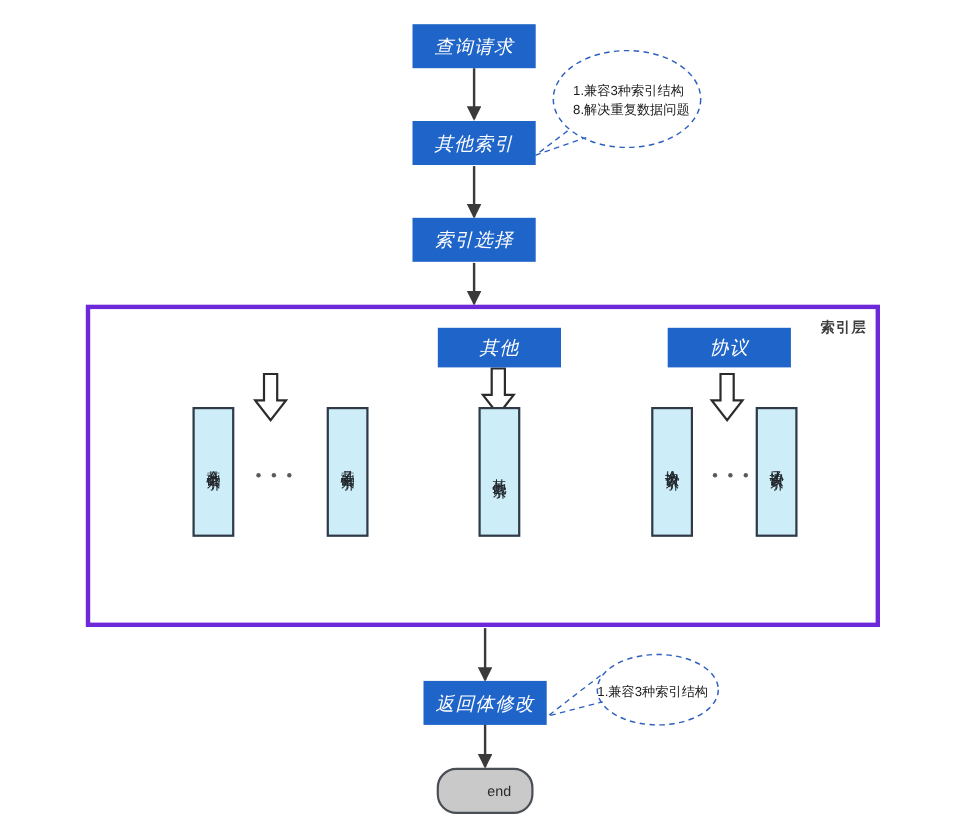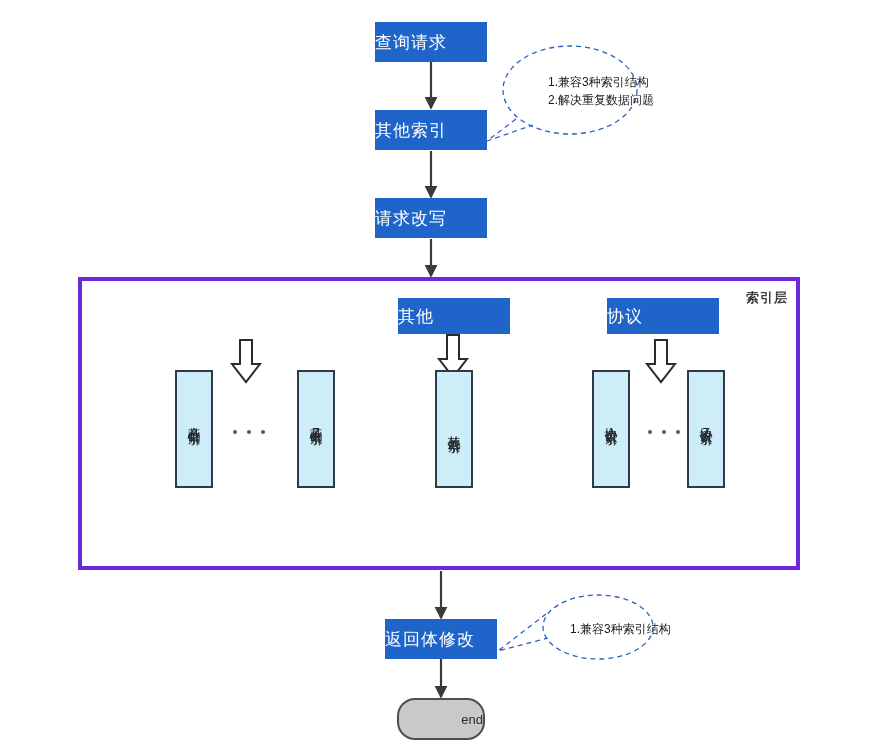--- a/index.html
+++ b/index.html
@@ -18,24 +18,26 @@
     overflow: hidden;
   }
 
   
   .proc {
     position: absolute;
     background: #1f64c8;
     color: #ffffff;
     display: flex;
     align-items: center;
+    justify-content: center;
     font-size: 17px;
     letter-spacing: 1px;
     box-sizing: border-box;
     white-space: nowrap;
+    font-style: italic;
   }
 
   
   .idxbox {
     position: absolute;
     background: #cdeef8;
     border: 2px solid #2f3a46;
     box-sizing: border-box;
     display: flex;
     align-items: center;
@@ -78,23 +80,24 @@
     left: 397px;
     top: 698px;
     width: 88px;
     height: 42px;
     background: #c9c9c9;
     border: 2px solid #4a4f55;
     border-radius: 18px;
     box-sizing: border-box;
     display: flex;
     align-items: center;
-    justify-content: flex-end;
+    justify-content: flex-start;
     font-size: 13px;
     color: #2b2b2b;
+    padding-left: 44px;
   }
 
   
   .dots {
     position: absolute;
     display: flex;
     gap: 10px;
     align-items: center;
   }
   .dots i {
@@ -106,21 +109,20 @@
   }
 
   
   .callout-text {
     position: absolute;
     font-size: 12px;
     color: #1b1b1b;
     line-height: 1.5;
     text-align: left;
     white-space: nowrap;
-    margin-left: 27px;
   }
 
   
   #watermark {
     position: absolute;
     left: 692px;
     top: 708px;
     font-size: 17px;
     color: #d2d2d2;
     letter-spacing: 1px;
@@ -167,21 +169,21 @@
 
   <div class="proc" style="left:375px; top:22px; width:112px; height:40px;">
     <span>查询请求</span>
   </div>
 
   <div class="proc" style="left:375px; top:110px; width:112px; height:40px;">
     <span>其他索引</span>
   </div>
 
   <div class="proc" style="left:375px; top:198px; width:112px; height:40px;">
-    <span>请求改写</span>
+    <span>索引选择</span>
   </div>
 
   <div id="index-layer">
     <span id="index-layer-label">索引层</span>
   </div>
 
 
   <div class="proc" style="left:607px; top:298px; width:112px; height:36px;">
     <span>协议</span>
   </div>
@@ -225,21 +227,21 @@
   <div class="proc" style="left:385px; top:619px; width:112px; height:40px;">
     <span>返回体修改</span>
   </div>
 
   <div id="end-node">
     <span>end</span>
   </div>
 
   <div class="callout-text" style="left:521px; top:73px;">
     <div>1.兼容3种索引结构</div>
-    <div>2.解决重复数据问题</div>
+    <div>8.解决重复数据问题</div>
   </div>
 
   <div class="callout-text" style="left:543px; top:620px;">
     <div>1.兼容3种索引结构</div>
   </div>
 
 
 </div>
 
 </body></html>

